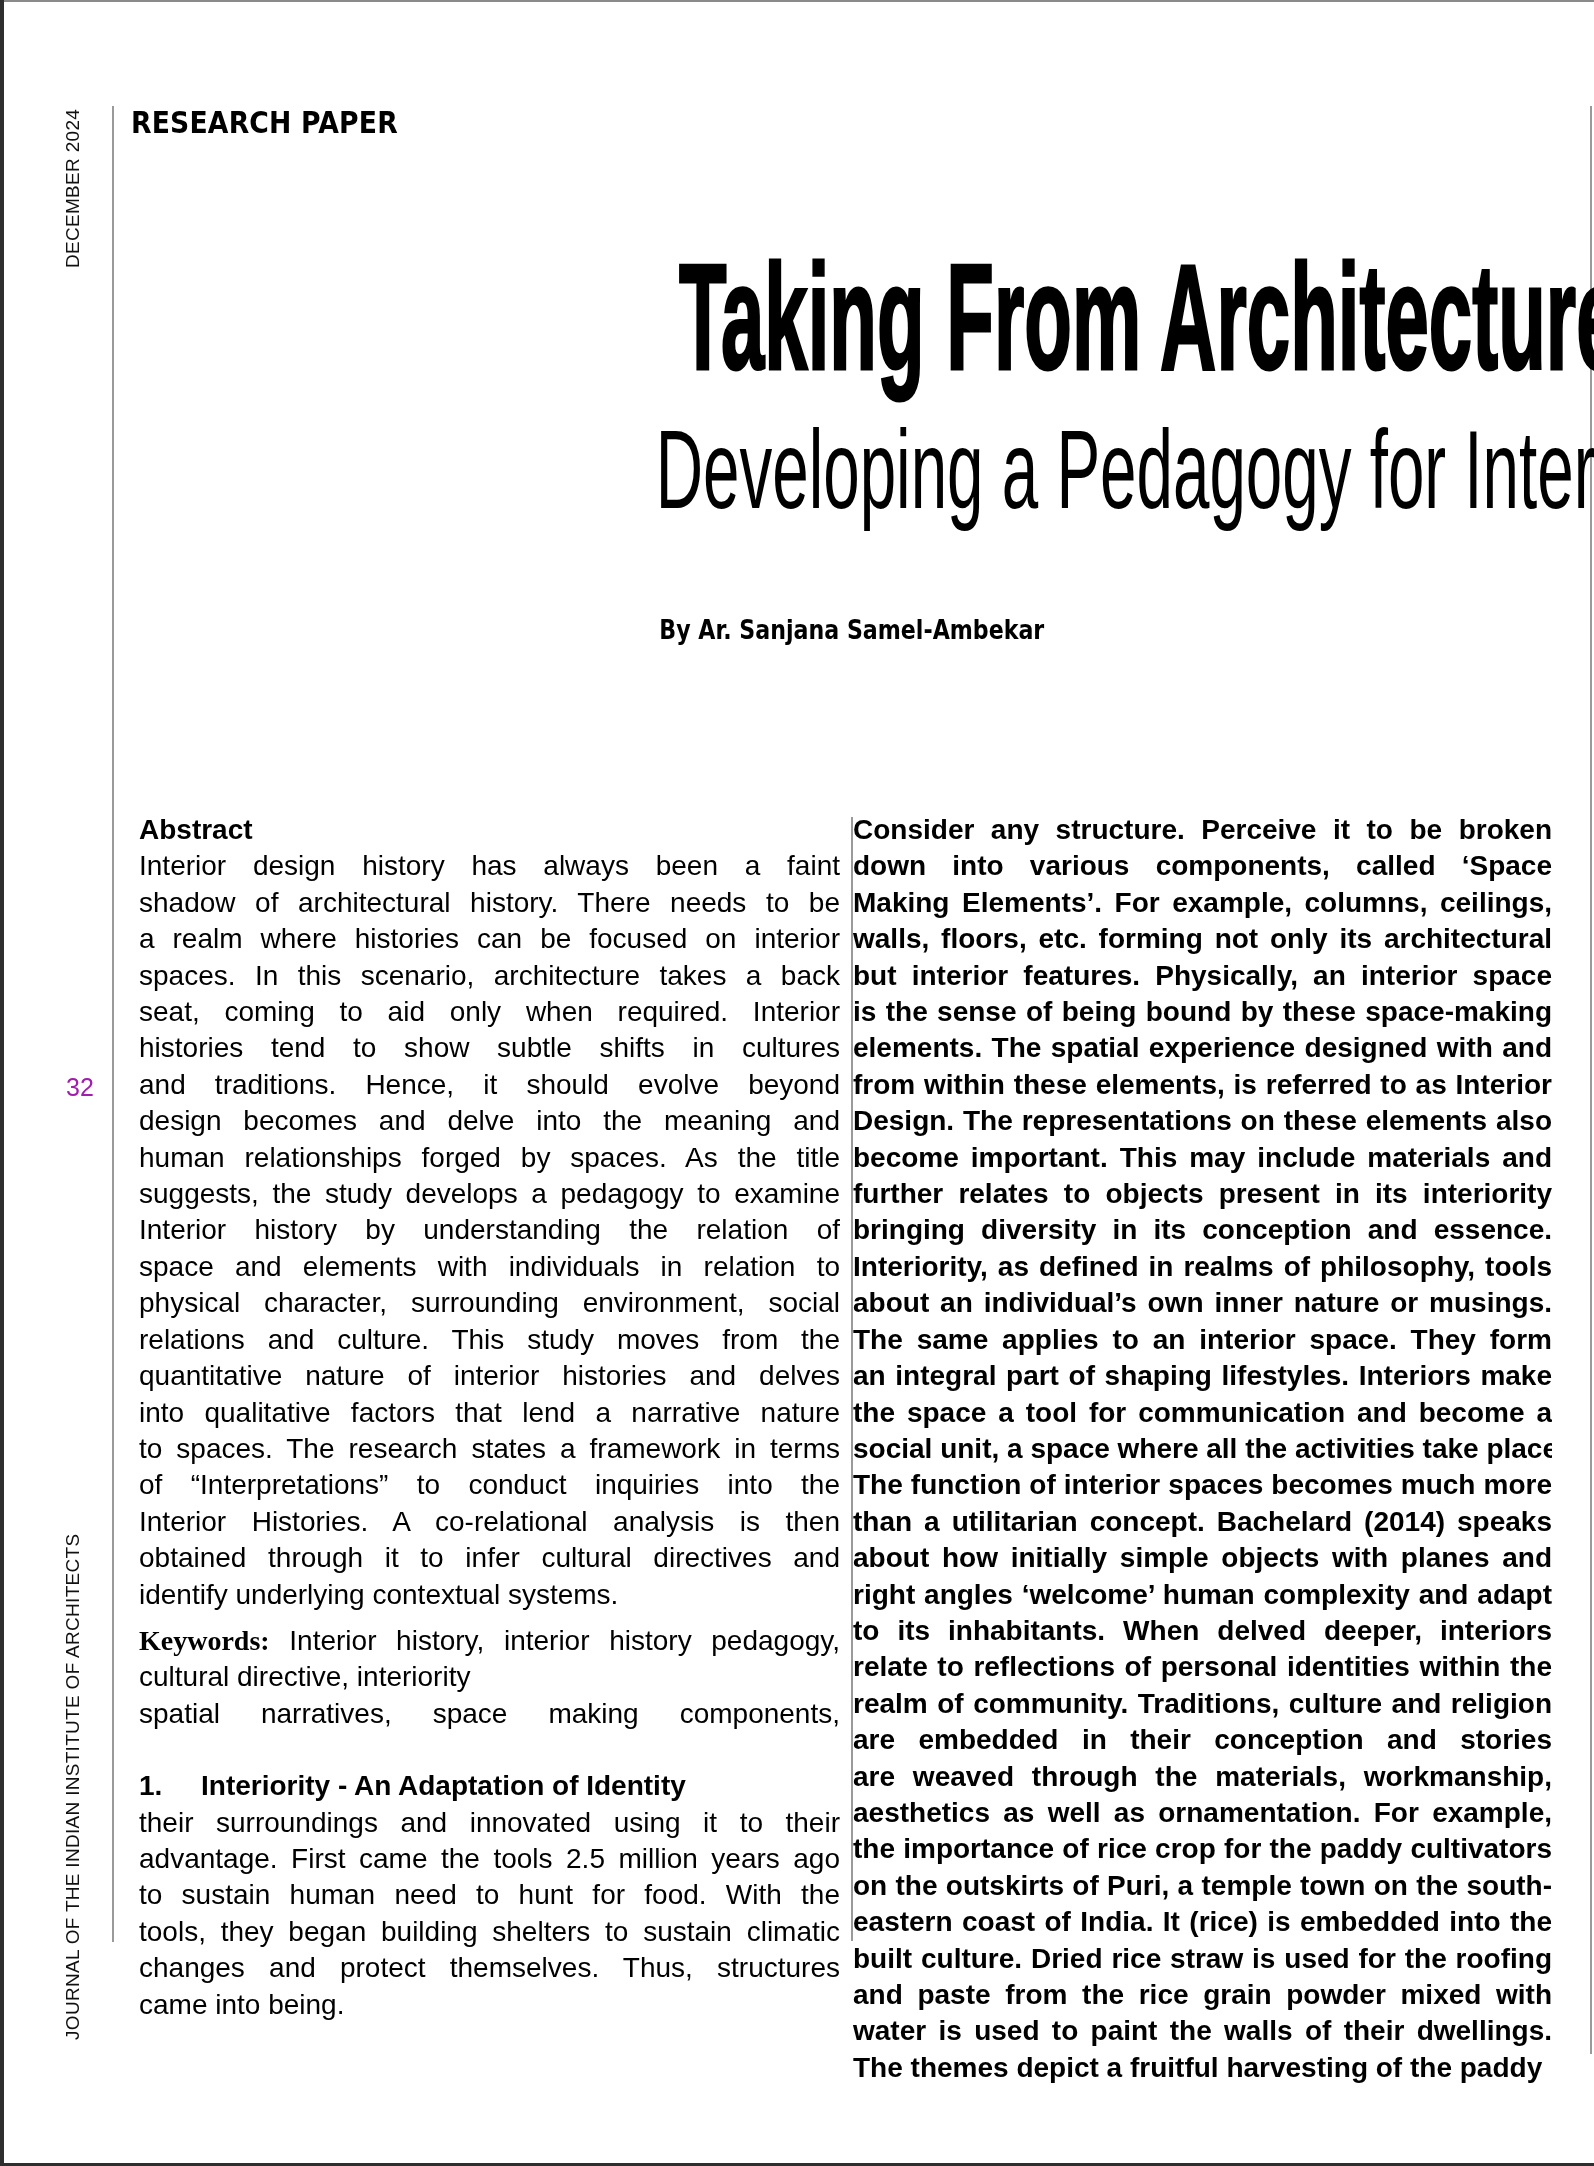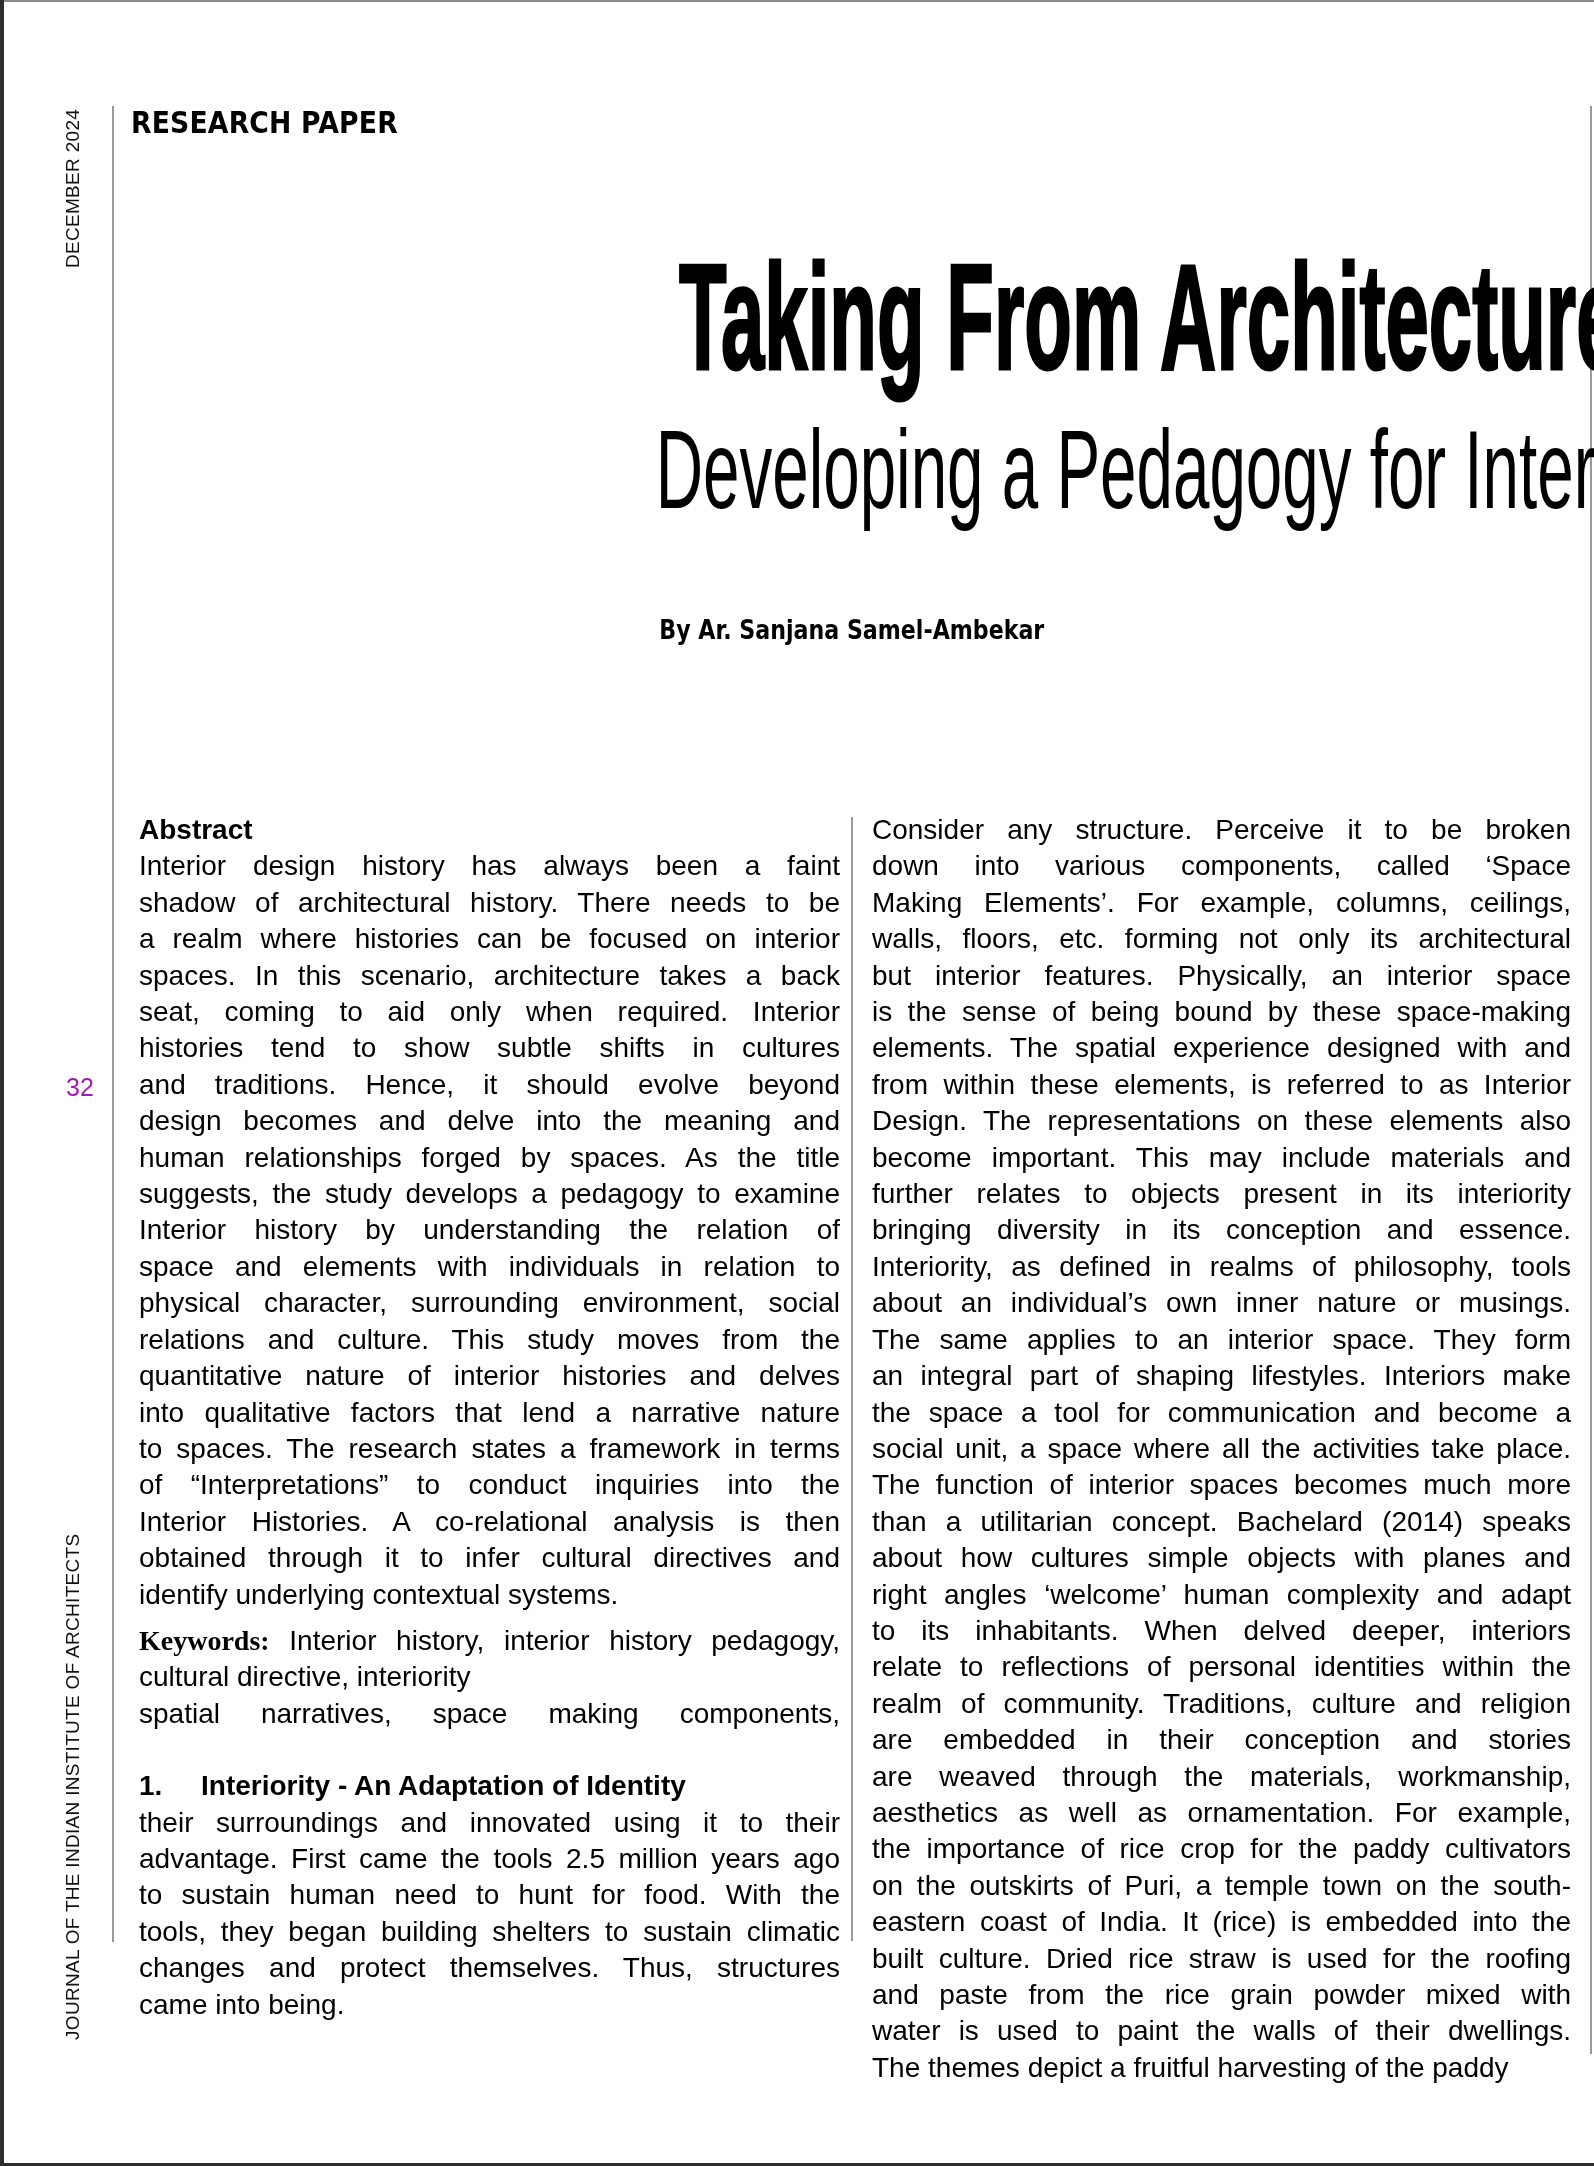--- a/index.html
+++ b/index.html
@@ -47,21 +47,21 @@
       font-family: "DejaVu Sans", sans-serif; font-weight: bold; font-size: 27px;
     }
     .byline span { display: inline-block; transform: scaleX(0.82); }
 
     .col {
       position: absolute; top: 812px;
       font-family: "Liberation Sans", sans-serif; font-size: 28px; line-height: 36.4px;
       text-align: justify; hyphens: none;
     }
     .col-left { left: 139px; width: 701px; }
-    .col-right { left: 872px; width: 699px; }
+    .col-right { left: 853px; width: 699px; font-weight: bold; }
     .col p { margin: 0; }
     .heading { font-weight: bold; }
     .keywords { margin-top: 10px !important; }
     .kw-label { font-weight: bold; font-family: Liberation Serif, serif; }
     .sec-heading { margin-top: 36px !important; font-weight: bold; }
     .sec-num { display: inline-block; width: 62px; }
     .line { display: block; text-align: justify; text-align-last: justify; white-space: nowrap; overflow: hidden; }
     .line.last { text-align-last: left; }
   </style>
 </head>
@@ -149,21 +149,21 @@
       <span class="line">further relates to objects present in its interiority</span>
       <span class="line">bringing diversity in its conception and essence.</span>
       <span class="line">Interiority, as defined in realms of philosophy, tools</span>
       <span class="line">about an individual’s own inner nature or musings.</span>
       <span class="line">The same applies to an interior space. They form</span>
       <span class="line">an integral part of shaping lifestyles. Interiors make</span>
       <span class="line">the space a tool for communication and become a</span>
       <span class="line">social unit, a space where all the activities take place.</span>
       <span class="line">The function of interior spaces becomes much more</span>
       <span class="line">than a utilitarian concept. Bachelard (2014) speaks</span>
-      <span class="line">about how cultures simple objects with planes and</span>
+      <span class="line">about how initially simple objects with planes and</span>
       <span class="line">right angles ‘welcome’ human complexity and adapt</span>
       <span class="line">to its inhabitants. When delved deeper, interiors</span>
       <span class="line">relate to reflections of personal identities within the</span>
       <span class="line">realm of community. Traditions, culture and religion</span>
       <span class="line">are embedded in their conception and stories</span>
       <span class="line">are weaved through the materials, workmanship,</span>
       <span class="line">aesthetics as well as ornamentation. For example,</span>
       <span class="line">the importance of rice crop for the paddy cultivators</span>
       <span class="line">on the outskirts of Puri, a temple town on the south-</span>
       <span class="line">eastern coast of India. It (rice) is embedded into the</span>

